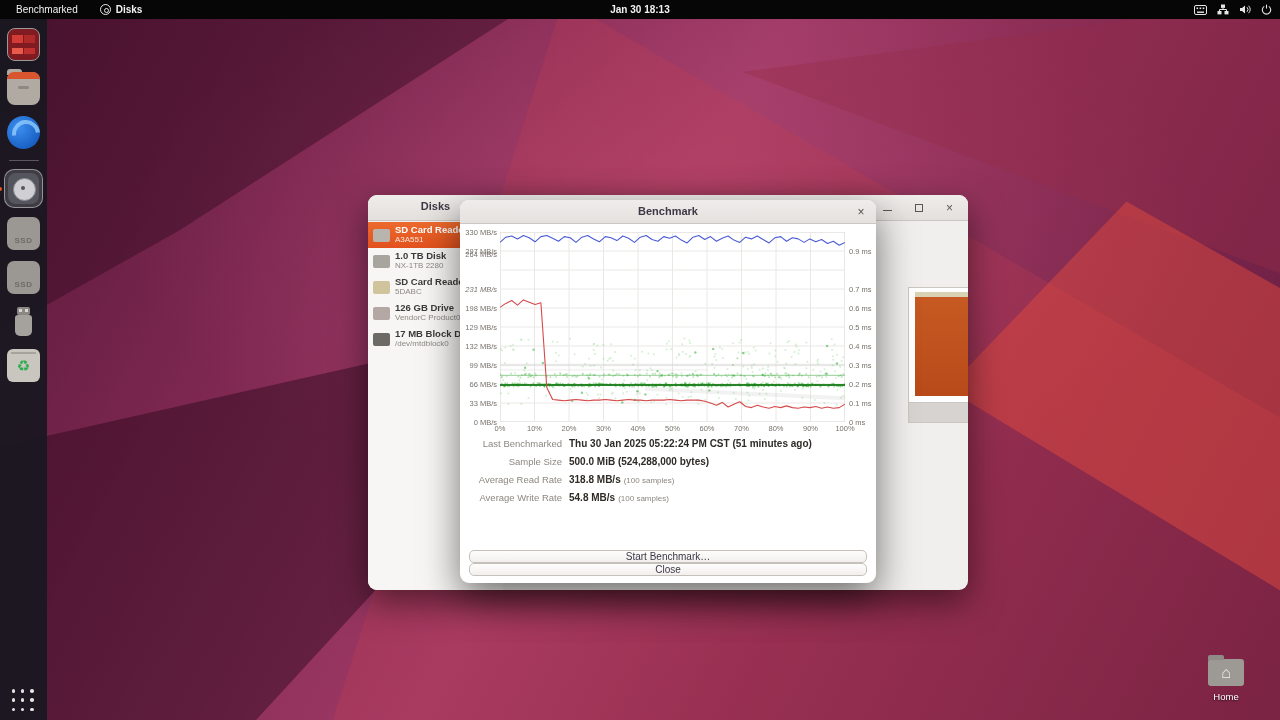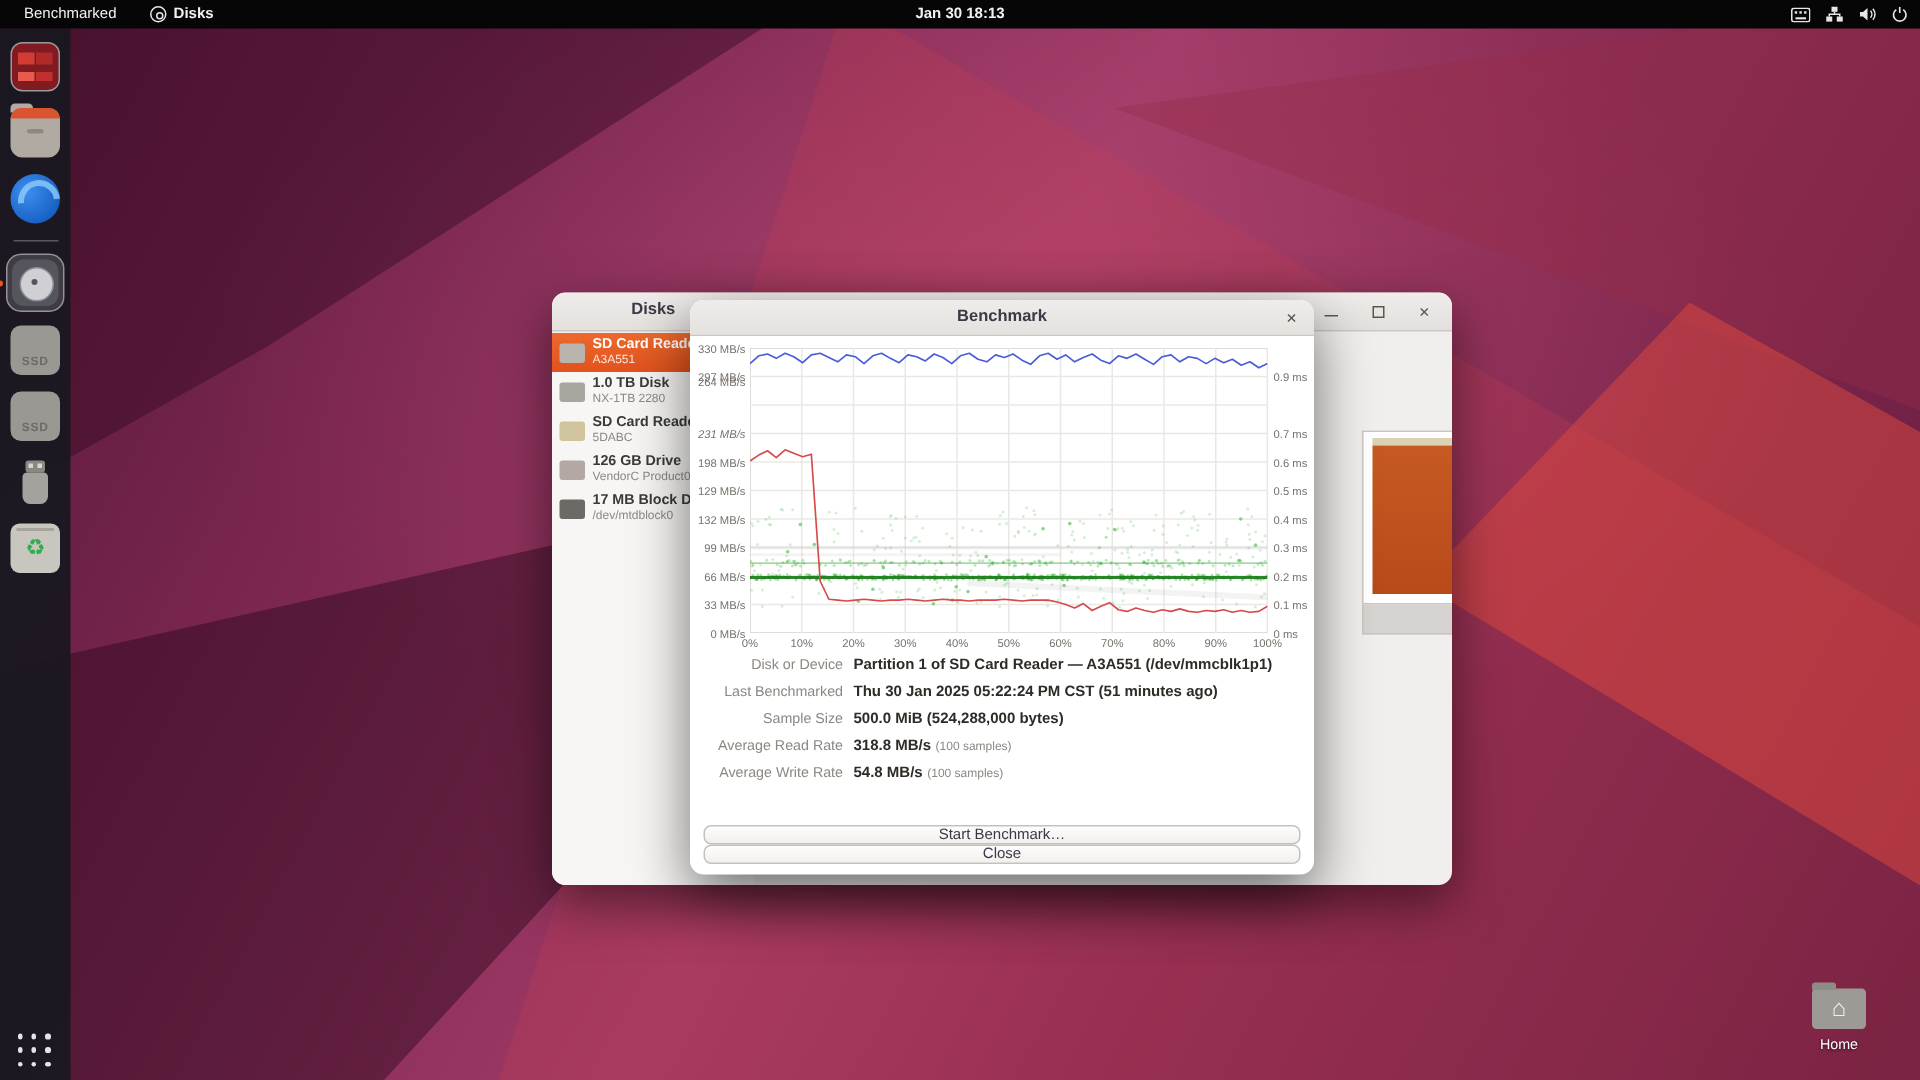--- a/index.html
+++ b/index.html
@@ -1198,24 +1198,20 @@
         <div class="xlab" style="left: 195.5px;">50%</div>
         <div class="xlab" style="left: 230px;">60%</div>
         <div class="xlab" style="left: 264.5px;">70%</div>
         <div class="xlab" style="left: 299px;">80%</div>
         <div class="xlab" style="left: 333.5px;">90%</div>
         <div class="xlab" style="left: 368px;">100%</div>
       </div>
 
     <div class="details" id="details">
         <div class="d-row">
-          <div class="d-label">Disk or Device</div>
-          <div class="d-val">Partition 1 of SD Card Reader — A3A551 (/dev/mmcblk1p1)</div>
-        </div>
-        <div class="d-row">
           <div class="d-label">Last Benchmarked</div>
           <div class="d-val">Thu 30 Jan 2025 05:22:24 PM CST (51 minutes ago)</div>
         </div>
         <div class="d-row">
           <div class="d-label">Sample Size</div>
           <div class="d-val">500.0 MiB (524,288,000 bytes)</div>
         </div>
         <div class="d-row">
           <div class="d-label">Average Read Rate</div>
           <div class="d-val">318.8 MB/s<span class="d-note">(100 samples)</span></div>

